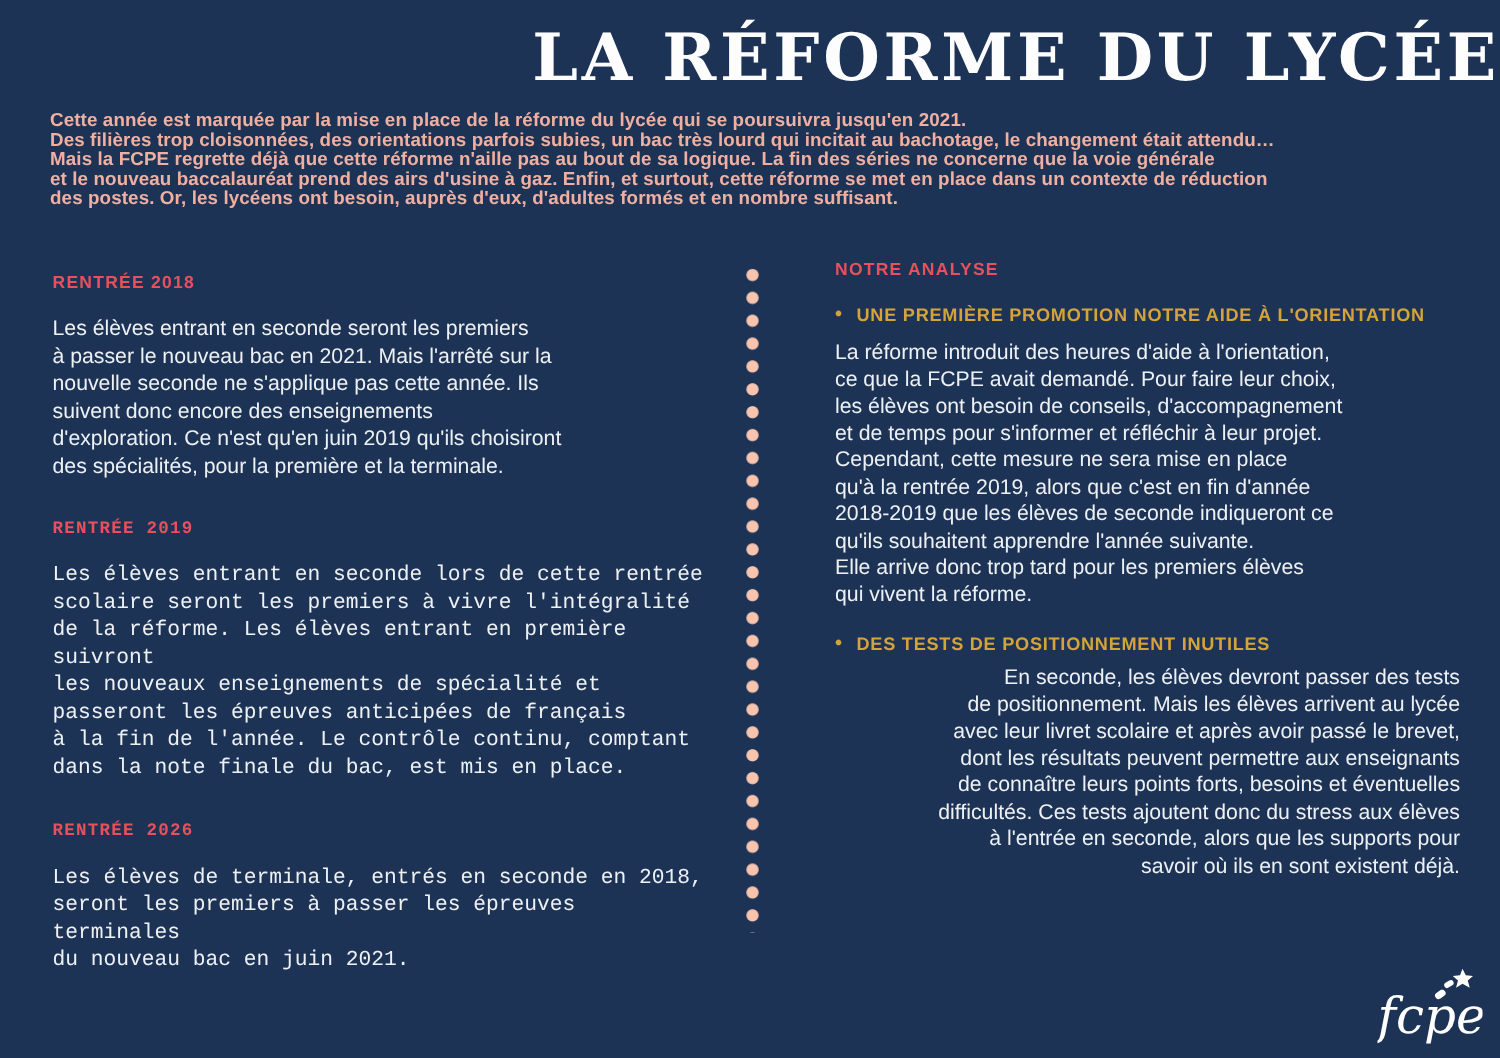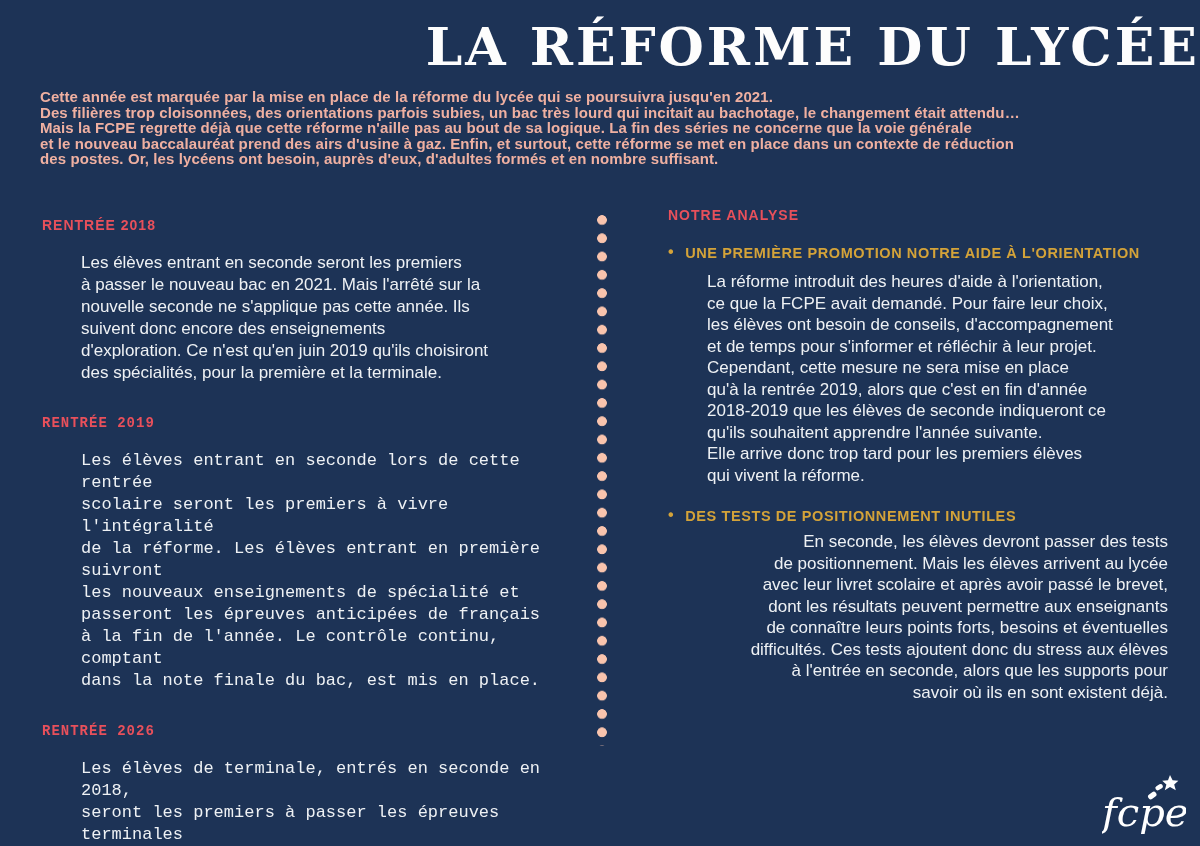--- a/index.html
+++ b/index.html
@@ -45,21 +45,20 @@
     letter-spacing: 1px;
     font-weight: 700;
   }
 
   .body-text {
     color: var(--body, #eef1f4);
     font-size: 17px;
     line-height: 22px;
     white-space: pre-line;
     margin-top: 16px;
-    margin-left: 39px;
   }
   .col-right .body-text { line-height: 21.5px; margin-top: 8px; }
 
   .left-section + .left-section { margin-top: 28px; font-family: Liberation Mono, monospace; }
 
   .analysis-sub { margin-top: 17px; }
   .analysis-sub-heading {
     display: flex;
     align-items: baseline;
     color: var(--analysis-heading, #d4a339);

